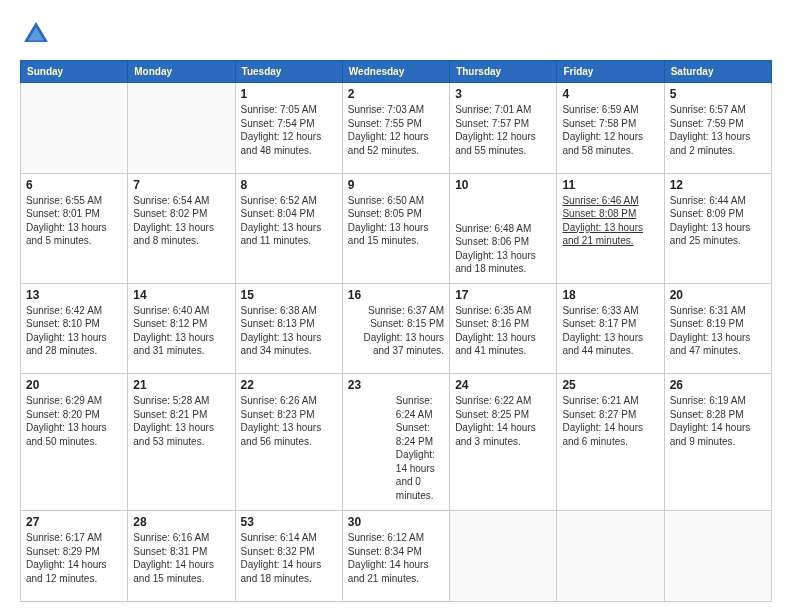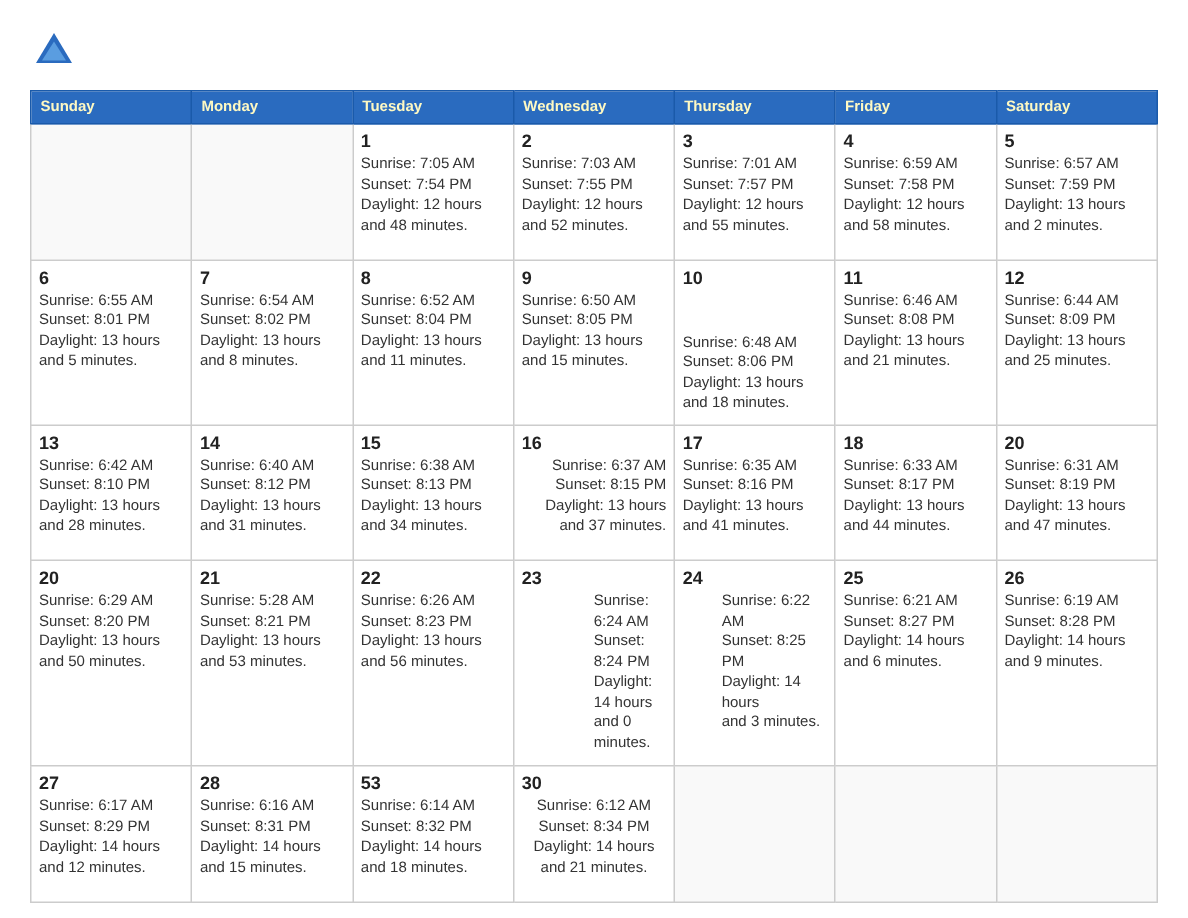--- a/index.html
+++ b/index.html
@@ -203,21 +203,21 @@
           </td>
           <td>
             <div class="day-num">10</div>
             <div class="day-info" style="white-space: pre-line; margin-top: 30px;">Sunrise: 6:48 AM
 Sunset: 8:06 PM
 Daylight: 13 hours
 and 18 minutes.</div>
           </td>
           <td>
             <div class="day-num">11</div>
-            <div class="day-info" style="white-space: pre-line;">Sunrise: 6:46 AM
+            <div class="day-info" style="white-space: pre-line; text-decoration: underline;">Sunrise: 6:46 AM
 Sunset: 8:08 PM
 Daylight: 13 hours
 and 21 minutes.</div>
           </td>
           <td>
             <div class="day-num">12</div>
             <div class="day-info" style="white-space: pre-line;">Sunrise: 6:44 AM
 Sunset: 8:09 PM
 Daylight: 13 hours
 and 25 minutes.</div>
@@ -298,21 +298,21 @@
           </td>
           <td>
             <div class="day-num">23</div>
             <div class="day-info" style="white-space: pre-line; margin-left: 48px;">Sunrise: 6:24 AM
 Sunset: 8:24 PM
 Daylight: 14 hours
 and 0 minutes.</div>
           </td>
           <td>
             <div class="day-num">24</div>
-            <div class="day-info" style="white-space: pre-line; margin-left: 26px;">Sunrise: 6:22 AM
+            <div class="day-info" style="white-space: pre-line;">Sunrise: 6:22 AM
 Sunset: 8:25 PM
 Daylight: 14 hours
 and 3 minutes.</div>
           </td>
           <td>
             <div class="day-num">25</div>
             <div class="day-info" style="white-space: pre-line;">Sunrise: 6:21 AM
 Sunset: 8:27 PM
 Daylight: 14 hours
 and 6 minutes.</div>
@@ -342,21 +342,21 @@
           </td>
           <td>
             <div class="day-num">53</div>
             <div class="day-info" style="white-space: pre-line;">Sunrise: 6:14 AM
 Sunset: 8:32 PM
 Daylight: 14 hours
 and 18 minutes.</div>
           </td>
           <td>
             <div class="day-num">30</div>
-            <div class="day-info" style="white-space: pre-line; text-align: center;">Sunrise: 6:12 AM
+            <div class="day-info" style="white-space: pre-line;">Sunrise: 6:12 AM
 Sunset: 8:34 PM
 Daylight: 14 hours
 and 21 minutes.</div>
           </td>
           <td class="empty"></td>
           <td class="empty"></td>
           <td class="empty"></td>
         </tr>
       </tbody>
   </table>

